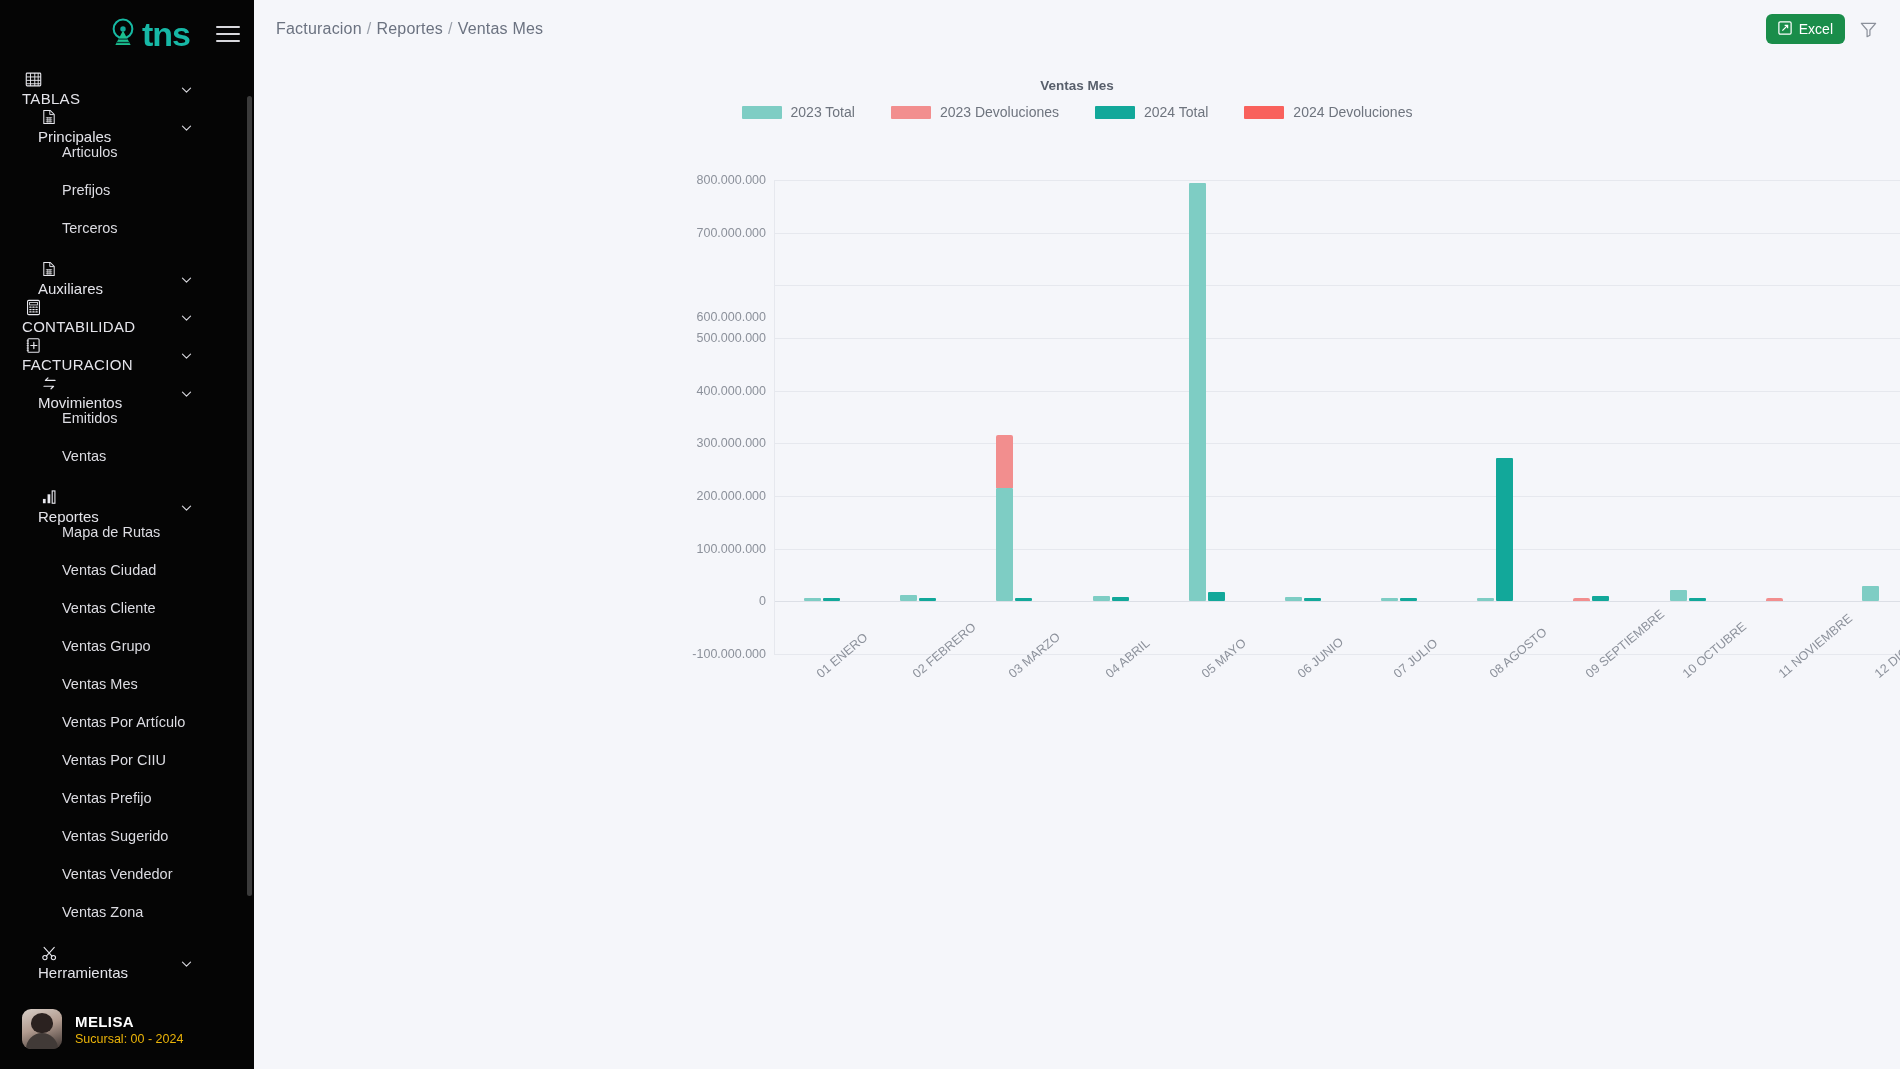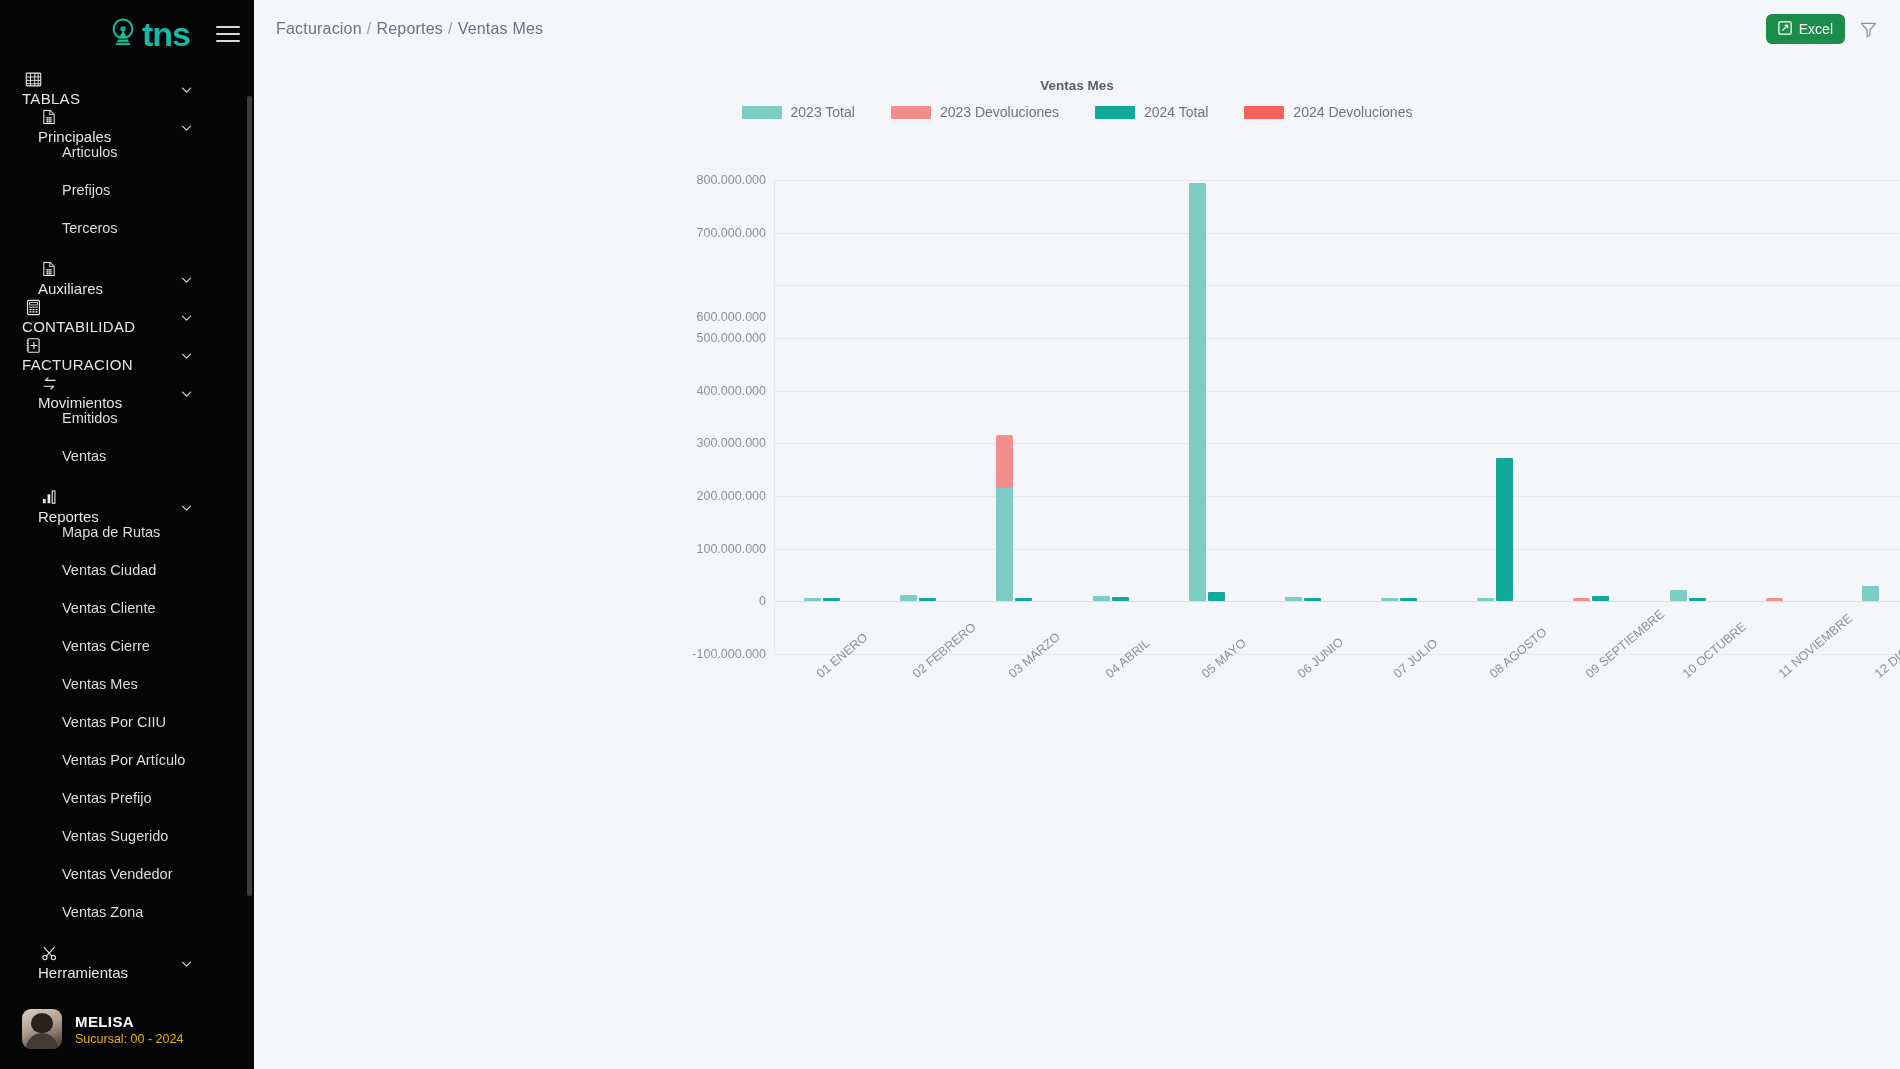--- a/index.html
+++ b/index.html
@@ -292,30 +292,30 @@
         <div class="nav-item lvl2">
           <span class="label">Mapa de Rutas</span>
         </div>
         <div class="nav-item lvl2">
           <span class="label">Ventas Ciudad</span>
         </div>
         <div class="nav-item lvl2">
           <span class="label">Ventas Cliente</span>
         </div>
         <div class="nav-item lvl2">
-          <span class="label">Ventas Cierre</span>
+          <span class="label">Ventas Grupo</span>
         </div>
         <div class="nav-item lvl2">
           <span class="label">Ventas Mes</span>
         </div>
         <div class="nav-item lvl2">
+          <span class="label">Ventas Por Artículo</span>
+        </div>
+        <div class="nav-item lvl2">
           <span class="label">Ventas Por CIIU</span>
-        </div>
-        <div class="nav-item lvl2">
-          <span class="label">Ventas Por Artículo</span>
         </div>
         <div class="nav-item lvl2">
           <span class="label">Ventas Prefijo</span>
         </div>
         <div class="nav-item lvl2">
           <span class="label">Ventas Sugerido</span>
         </div>
         <div class="nav-item lvl2">
           <span class="label">Ventas Vendedor</span>
         </div>

